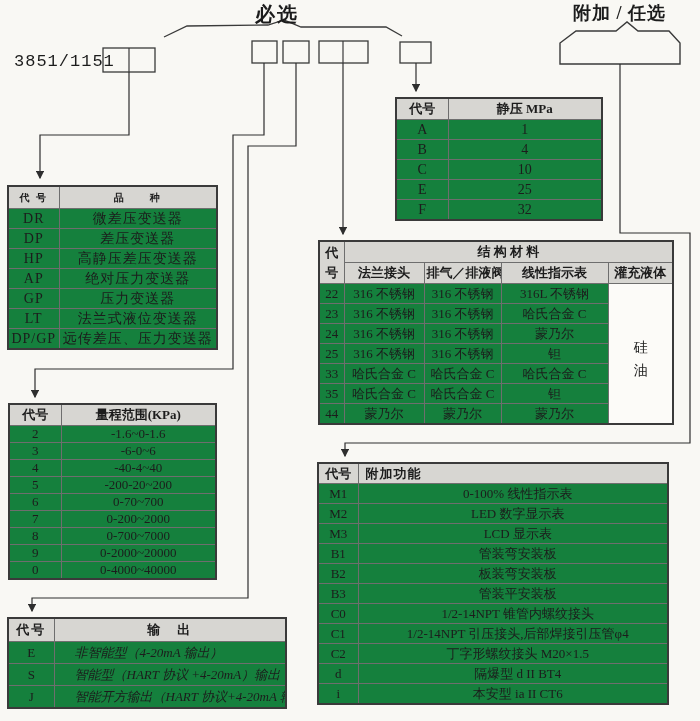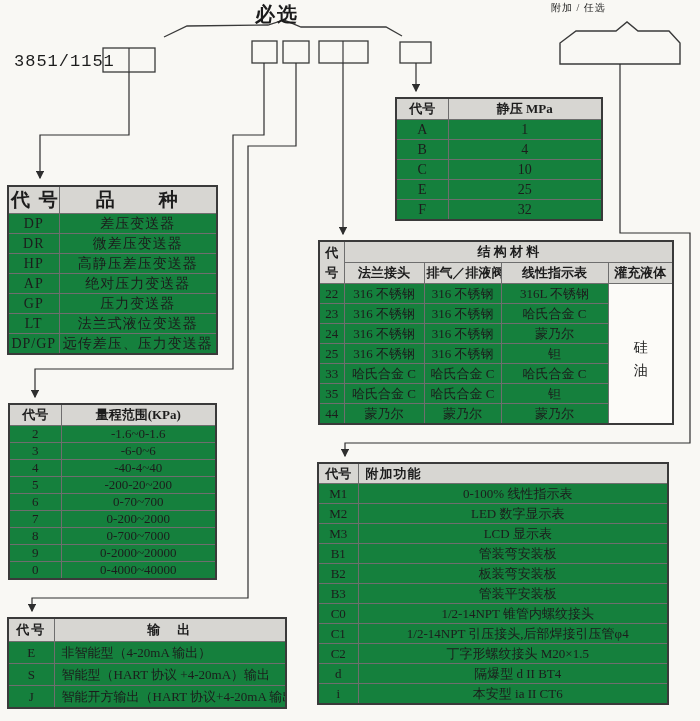--- a/index.html
+++ b/index.html
@@ -1,31 +1,31 @@
 <!DOCTYPE html>
 <html><head>
 <meta charset="utf-8">
 <style>
   html,body{margin:0;padding:0;}
   body{background:#efeee9;font-family:"Liberation Serif","DejaVu Serif",serif;}
   #canvas{position:relative;width:700px;height:721px;background:#f9f8f4;overflow:hidden;color:#1c1c1c;}
   .lbl{position:absolute;white-space:nowrap;}
   #model-label{left:14px;top:52px;font-size:17px;letter-spacing:1px;font-family:Liberation Mono, monospace;}
   #required-label{left:255px;top:1px;font-size:20px;font-weight:bold;letter-spacing:2px;}
-  #optional-label{left:551px;top:1px;font-size:10px;font-weight:normal;letter-spacing:1px;}
+  #optional-label{left:573px;top:1px;font-size:18px;font-weight:bold;letter-spacing:1px;}
   svg#overlay{position:absolute;left:0;top:0;}
   table.tbl{position:absolute;border-collapse:collapse;table-layout:fixed;background:#15803d;
             border:2px solid #3a3a3a;}
   .tbl th,.tbl td{border:1px solid #6e6e6e;padding:0 2px;text-align:center;vertical-align:middle;
                   font-size:13px;overflow:hidden;white-space:nowrap;}
   .tbl th{background:#d7d6d2;font-weight:bold;}
   .tbl td{font-weight:normal;}
   
   #variety-table{left:7px;top:185px;width:211px;}
-  #variety-table th{height:21px;font-size:19px;letter-spacing:2px;}
+  #variety-table th{height:21px;font-size:10px;letter-spacing:2px;}
   #variety-table td{height:19px;font-size:14px;letter-spacing:1px;}
   
   #static-table{left:395px;top:97px;width:208px;}
   #static-table th{height:20px;}
   #static-table td{height:19px;font-size:14px;}
   
   #material-table{left:318px;top:240px;width:354px;}
   #material-table th{height:20px;}
   #material-table td{height:19px;}
   #material-table td.code-head{background:#d7d6d2;font-weight:bold;width:25px;
@@ -33,21 +33,21 @@
   #material-table td.fill-cell{background:#fcfbf8;}
   #material-table td.fill-cell span{writing-mode:vertical-rl;letter-spacing:1.6em;font-size:14px;}
   
   #range-table{left:8px;top:403px;width:209px;}
   #range-table th{height:20px;}
   #range-table td{height:16px;}
   
   #output-table{left:7px;top:617px;width:280px;}
   #output-table th{height:22px;letter-spacing:2px;}
   #output-table td{height:21px;}
-  #output-table td.val{text-align:left;padding-left:7px;}
+  #output-table td.val{text-align:left;padding-left:20px;font-style:italic;}
   
   #addons-table{left:317px;top:462px;width:352px;}
   #addons-table th{height:19px;}
   #addons-table th.val{text-align:left;padding-left:7px;letter-spacing:1px;}
   #addons-table td{height:19px;margin-top:32px;}
   #addons-table td.val{text-align:center;padding-left:12px;}
 </style>
 </head>
 <body>
 
@@ -92,27 +92,27 @@
       </colgroup>
     <thead>
       <tr>
         <th>代 号</th>
         <th>品　　种</th>
       </tr>
     </thead>
     <tbody>
 
         <tr>
+          <td>DR</td>
+          <td>微差压变送器</td>
+        </tr>
+
+        <tr>
           <td>DP</td>
           <td>差压变送器</td>
-        </tr>
-
-        <tr>
-          <td>DR</td>
-          <td>微差压变送器</td>
         </tr>
 
         <tr>
           <td>HP</td>
           <td>高静压差压变送器</td>
         </tr>
 
         <tr>
           <td>AP</td>
           <td>绝对压力变送器</td>

